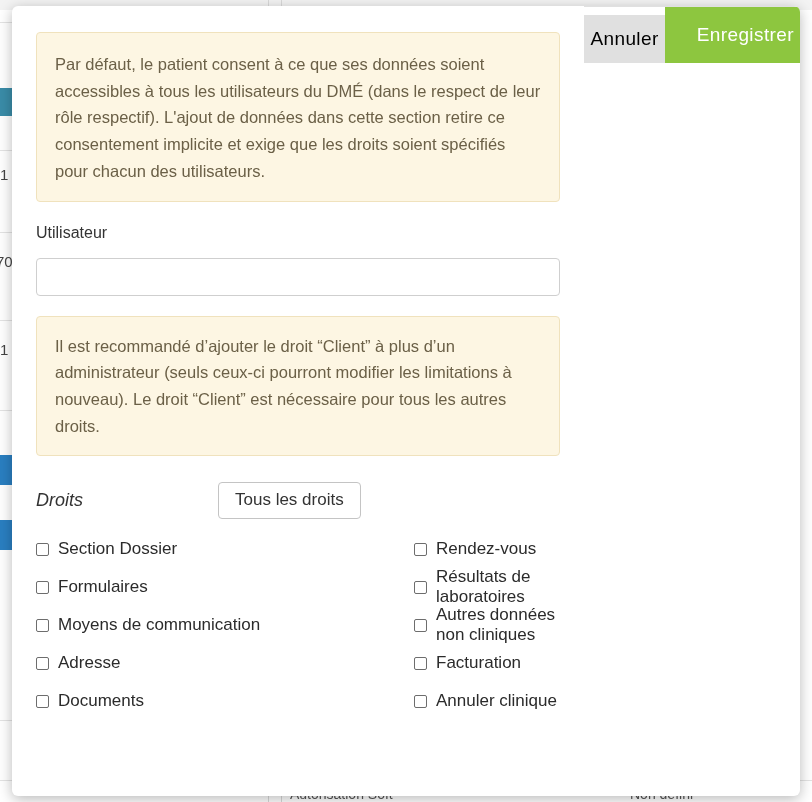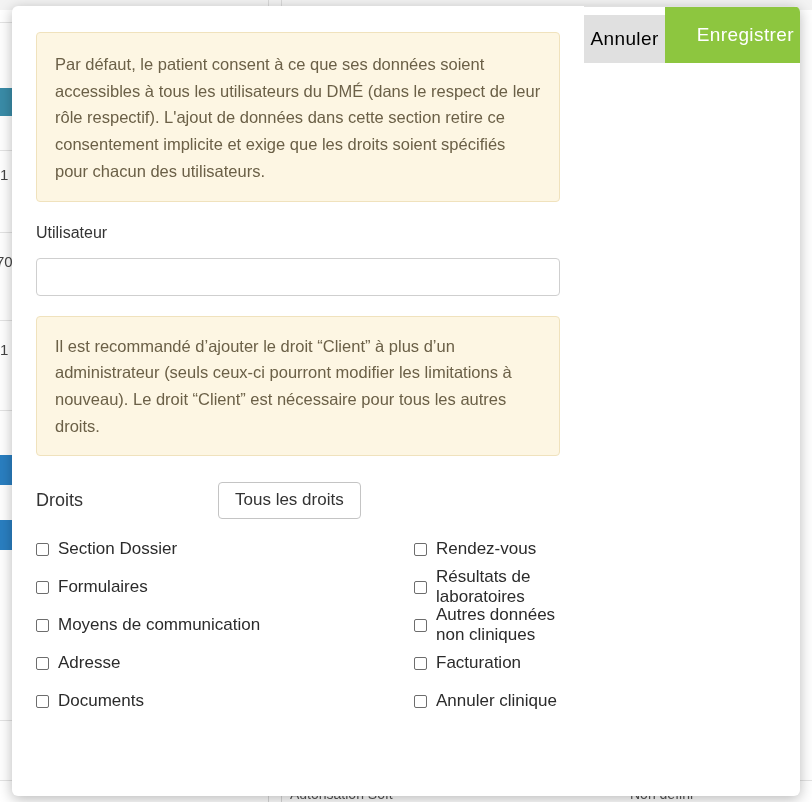--- a/index.html
+++ b/index.html
@@ -119,20 +119,21 @@
   .rights-header {
     display: flex;
     align-items: center;
     margin-top: 26px;
     height: 36px;
   }
   .rights-title {
     font-size: 18px;
     color: #333;
     width: 182px;
+    font-style: italic;
   }
   .all-rights-btn {
     border: 1px solid #c4c4c4;
     border-radius: 4px;
     background: #fff;
     color: #333;
     font-size: 17px;
     font-family: "Liberation Sans", sans-serif;
     padding: 8px 16px;
     cursor: pointer;

